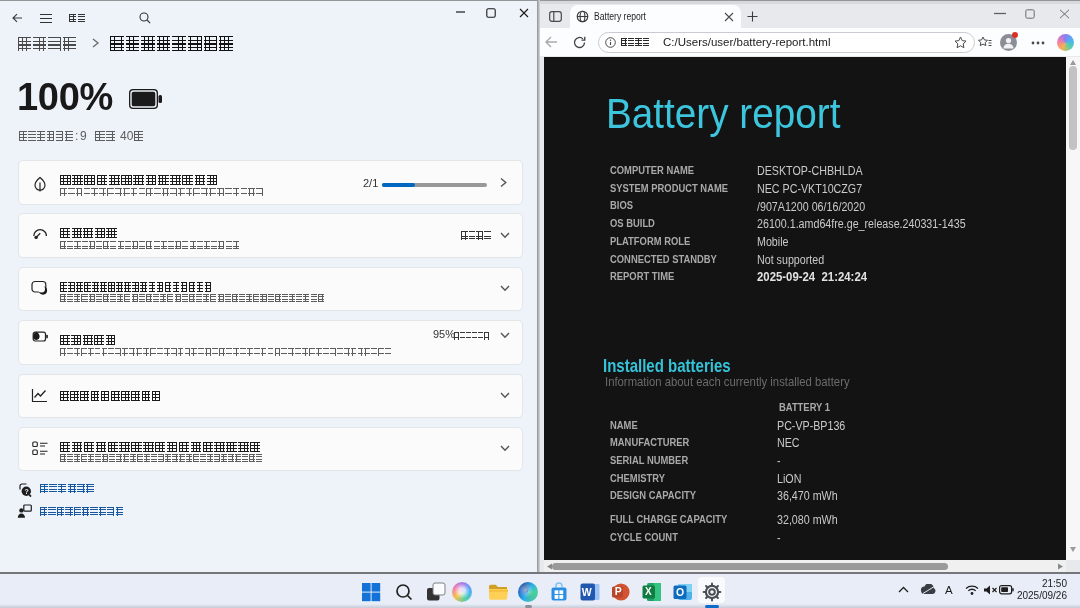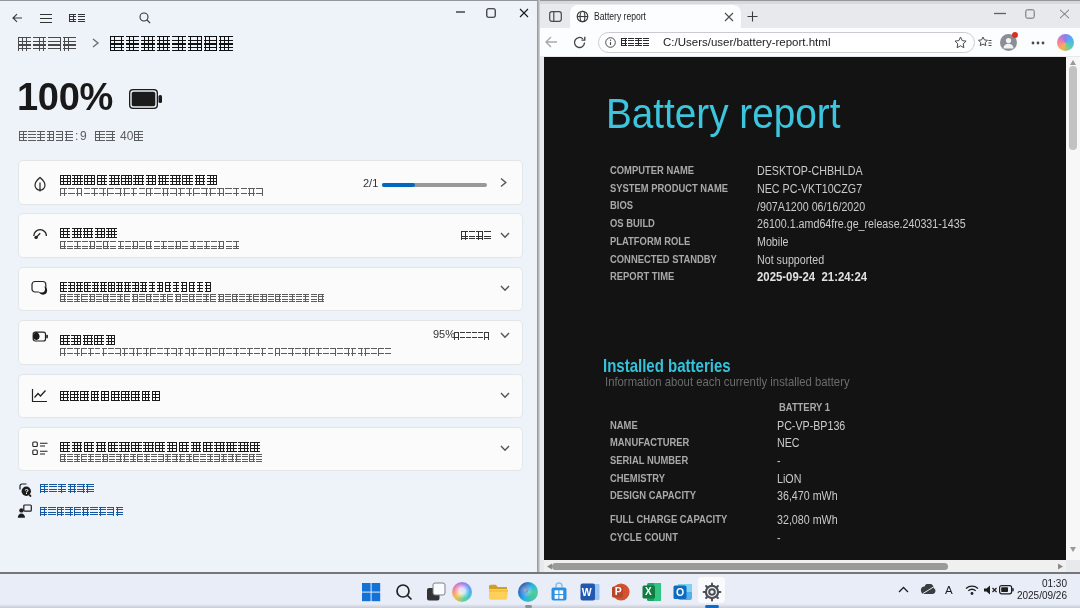--- a/index.html
+++ b/index.html
@@ -320,13 +320,13 @@
   </svg>
 <svg style="left:983px;top:585px" width="15" height="10" viewBox="0 0 15 10">
     <path d="M1 3.5v3h2.5L7 9.5v-9L3.5 3.5z" fill="#1e1e1e"></path>
     <path d="M9.5 3l4 4M13.5 3l-4 4" stroke="#1e1e1e" stroke-width="1.2"></path>
   </svg>
 <svg style="left:999px;top:585px" width="15" height="10" viewBox="0 0 15 10">
     <rect x="0.6" y="0.6" width="12" height="8.2" rx="2" stroke="#1e1e1e" stroke-width="1.2" fill="none"></rect>
     <rect x="2.2" y="2.3" width="6.8" height="4.8" rx="0.8" fill="#1e1e1e"></rect>
     <rect x="13.2" y="3" width="1.5" height="3.4" rx="0.7" fill="#1e1e1e"></rect>
   </svg>
-<span class="t" style="top:579.0px;font-size:10px;color:#1b1b1b;font-weight:400;line-height:1;white-space:nowrap;right:13px;">01:30</span>
+<span class="t" style="top:579.0px;font-size:10px;color:#1b1b1b;font-weight:400;line-height:1;white-space:nowrap;right:13px;">21:50</span>
 <span class="t" style="top:590.5px;font-size:10px;color:#1b1b1b;font-weight:400;line-height:1;white-space:nowrap;right:13px;">2025/09/26</span>
 </body></html>

